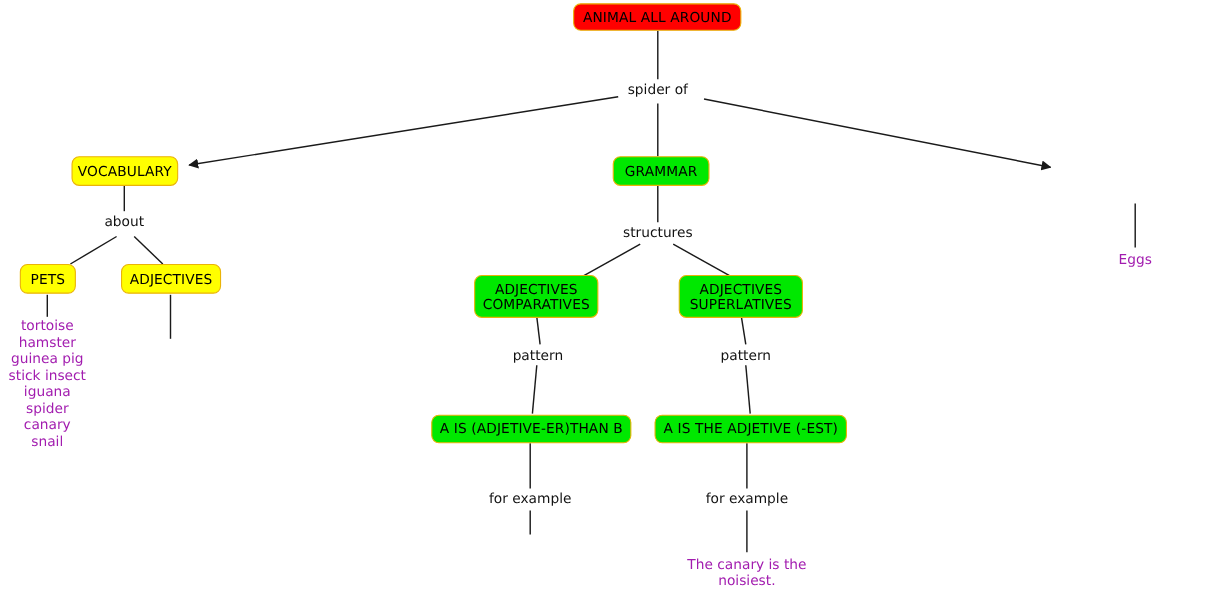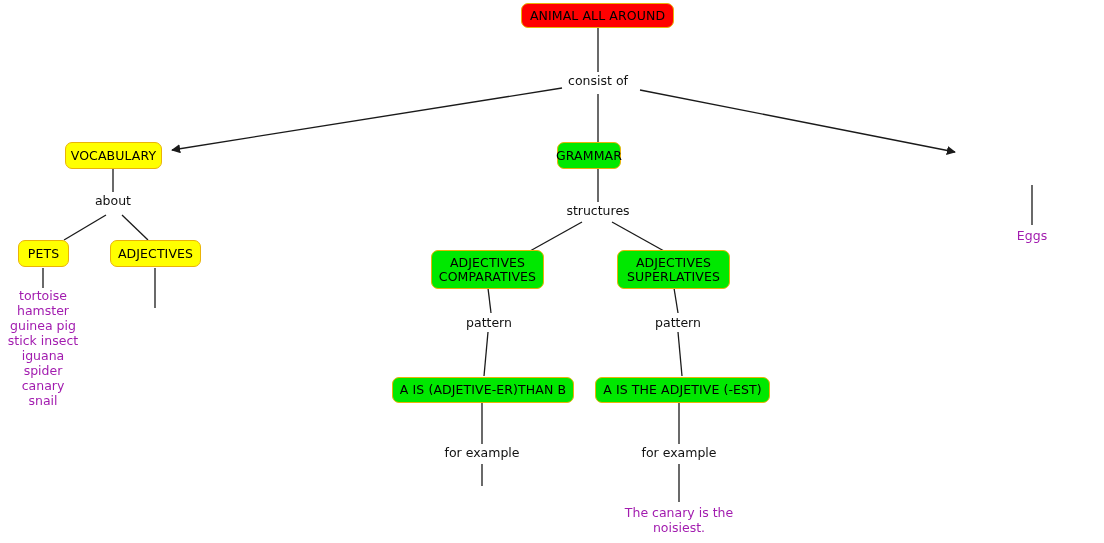--- a/index.html
+++ b/index.html
@@ -120,38 +120,38 @@
 
     <line x1="679" y1="464" x2="679" y2="502" stroke="#1a1a1a" stroke-width="1.3"></line>
 
     <line x1="1032" y1="185" x2="1032" y2="225" stroke="#1a1a1a" stroke-width="1.3"></line>
   </svg>
 
   <div class="node red" style="left:521px; top:3px; width:153px; height:25px;">ANIMAL ALL AROUND</div>
 
   <div class="node yellow" style="left:65px; top:142px; width:97px; height:27px;">VOCABULARY</div>
 
-  <div class="node green" style="left:557px; top:142px; width:64px; height:27px;">GRAMMAR</div>
+  <div class="node green" style="left:557px; top:142px; width:88px; height:27px;">GRAMMAR</div>
 
 
   <div class="node yellow" style="left:18px; top:240px; width:51px; height:27px;">PETS</div>
 
   <div class="node yellow" style="left:110px; top:240px; width:91px; height:27px;">ADJECTIVES</div>
 
   <div class="node green" style="left:431px; top:250px; width:113px; height:39px;">ADJECTIVES
 COMPARATIVES</div>
 
   <div class="node green" style="left:617px; top:250px; width:113px; height:39px;">ADJECTIVES
 SUPERLATIVES</div>
 
   <div class="node green" style="left:392px; top:377px; width:182px; height:26px;">A IS (ADJETIVE-ER)THAN B</div>
 
   <div class="node green" style="left:595px; top:377px; width:175px; height:26px;">A IS THE ADJETIVE (-EST)</div>
 
-  <div class="link-label" style="left:548px; top:74px; width:100px;">consist of</div>
+  <div class="link-label" style="left:548px; top:74px; width:100px;">spider of</div>
 
   <div class="link-label" style="left:78px; top:194px; width:70px;">about</div>
 
   <div class="link-label" style="left:553px; top:204px; width:90px;text-align:center;">structures</div>
 
   <div class="link-label" style="left:451px; top:316px; width:76px;">pattern</div>
 
   <div class="link-label" style="left:640px; top:316px; width:76px;">pattern</div>
 
   <div class="link-label" style="left:432px; top:446px; width:100px;">for example</div>

